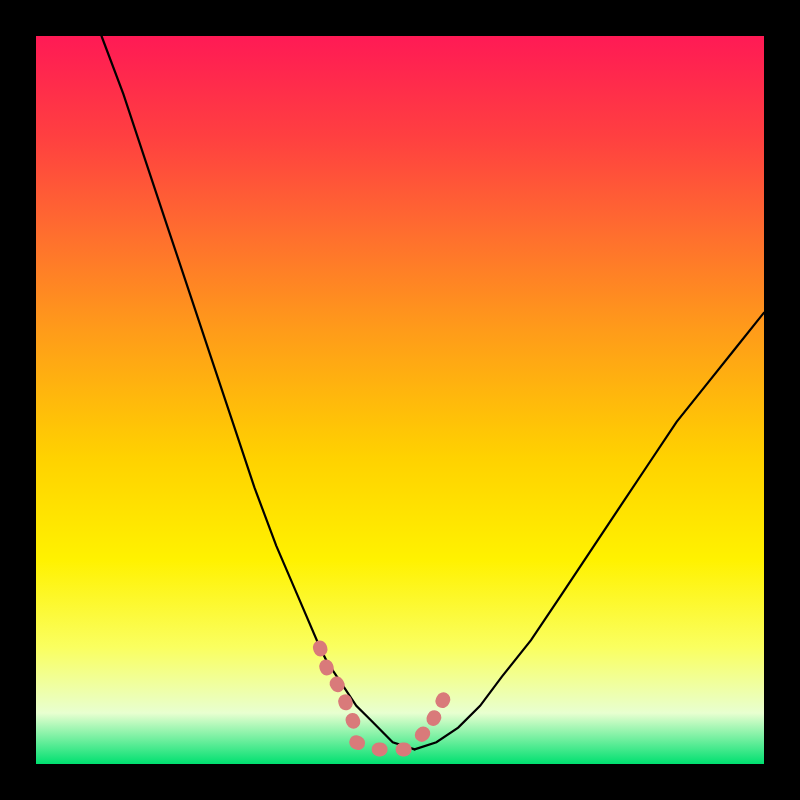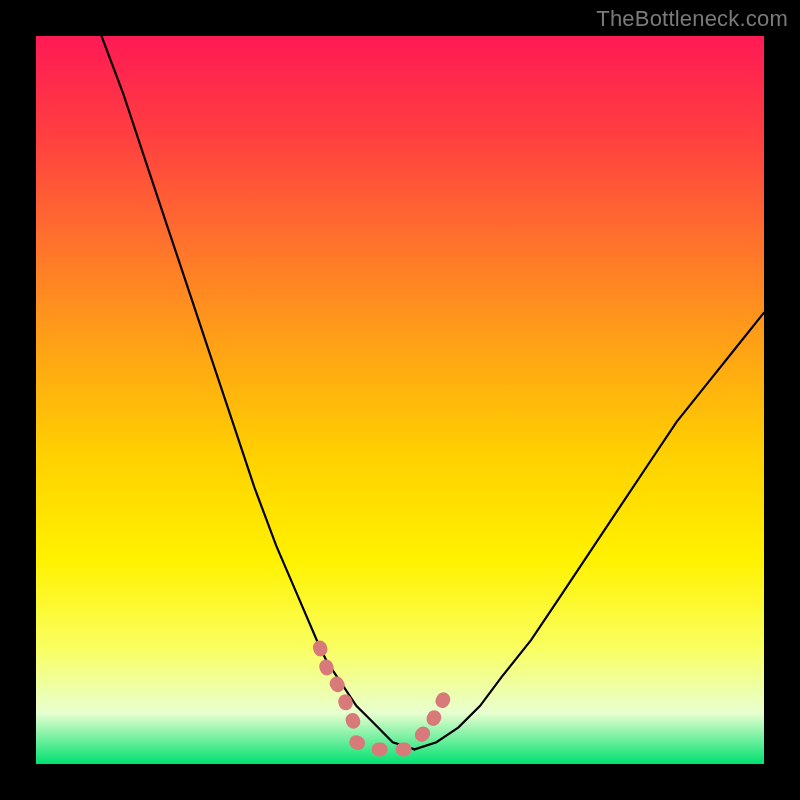--- a/index.html
+++ b/index.html
@@ -54,21 +54,20 @@
     letter-spacing: 0.2px;
     user-select: none;
     pointer-events: none;
   }
 </style>
 </head>
 <body>
 
 <div class="frame">
 
-  <div class="watermark">TheBottleneck.com</div>
 
   <div class="plot-area">
     <svg class="curves" viewBox="0 0 728 728" preserveAspectRatio="none">
       <path fill="none" stroke="#000" stroke-width="2.2" stroke-linecap="round" d="M65.5 0.0 L87.4 58.2 L109.2 123.8 L131.0 189.3 L152.9 254.8 L174.7 320.3 L196.6 385.8 L218.4 451.4 L240.2 509.6 L262.1 560.6 L283.9 611.5 L291.2 626.1 L305.8 647.9 L320.3 669.8 L334.9 684.3 L356.7 706.2 L378.6 713.4"></path>
       <path fill="none" stroke="#000" stroke-width="2.2" stroke-linecap="round" d="M378.6 713.4 L400.4 706.2 L422.2 691.6 L444.1 669.8 L465.9 640.6 L495.0 604.2 L524.2 560.6 L553.3 516.9 L582.4 473.2 L611.5 429.5 L640.6 385.8 L669.8 349.4 L698.9 313.0 L728.0 276.6"></path>
       <path fill="none" stroke="#d97a7a" stroke-width="14" stroke-linecap="round" stroke-dasharray="2 18" d="M283.9 611.5 L291.2 633.4 L305.8 655.2 L313.0 677.0 L320.3 691.6"></path>
       <path fill="none" stroke="#d97a7a" stroke-width="14" stroke-linecap="round" stroke-dasharray="2 18" d="M385.8 698.9 L393.1 691.6 L400.4 677.0 L407.7 662.5 L415.0 647.9"></path>
       <path fill="none" stroke="#d97a7a" stroke-width="14" stroke-linecap="round" stroke-dasharray="2 22" d="M320.3 706.2 L334.9 713.4 L349.4 713.4 L364.0 713.4 L378.6 713.4 L385.8 706.2"></path>
     </svg>
   </div>

